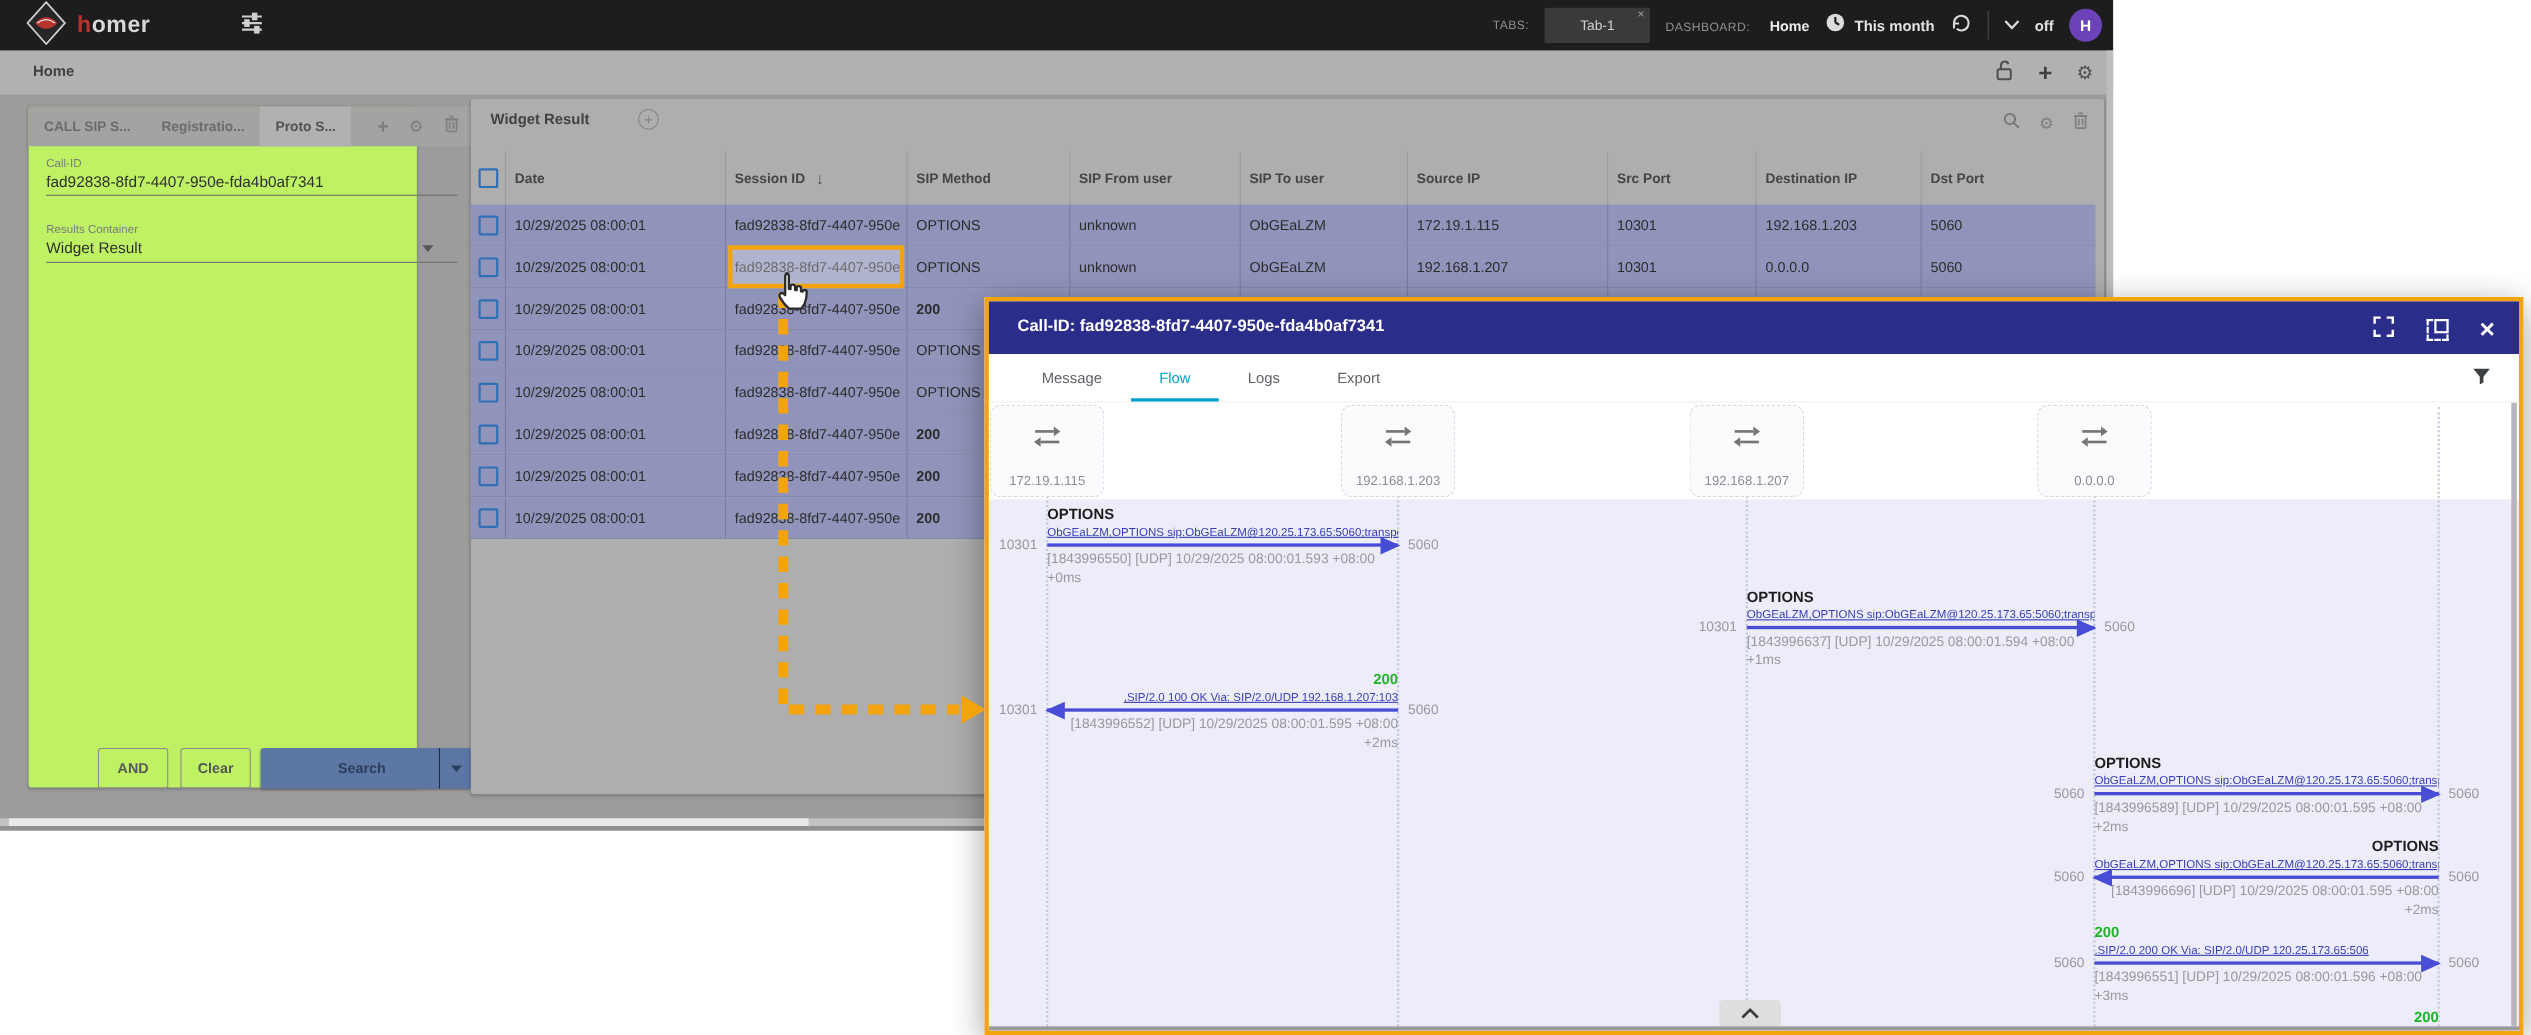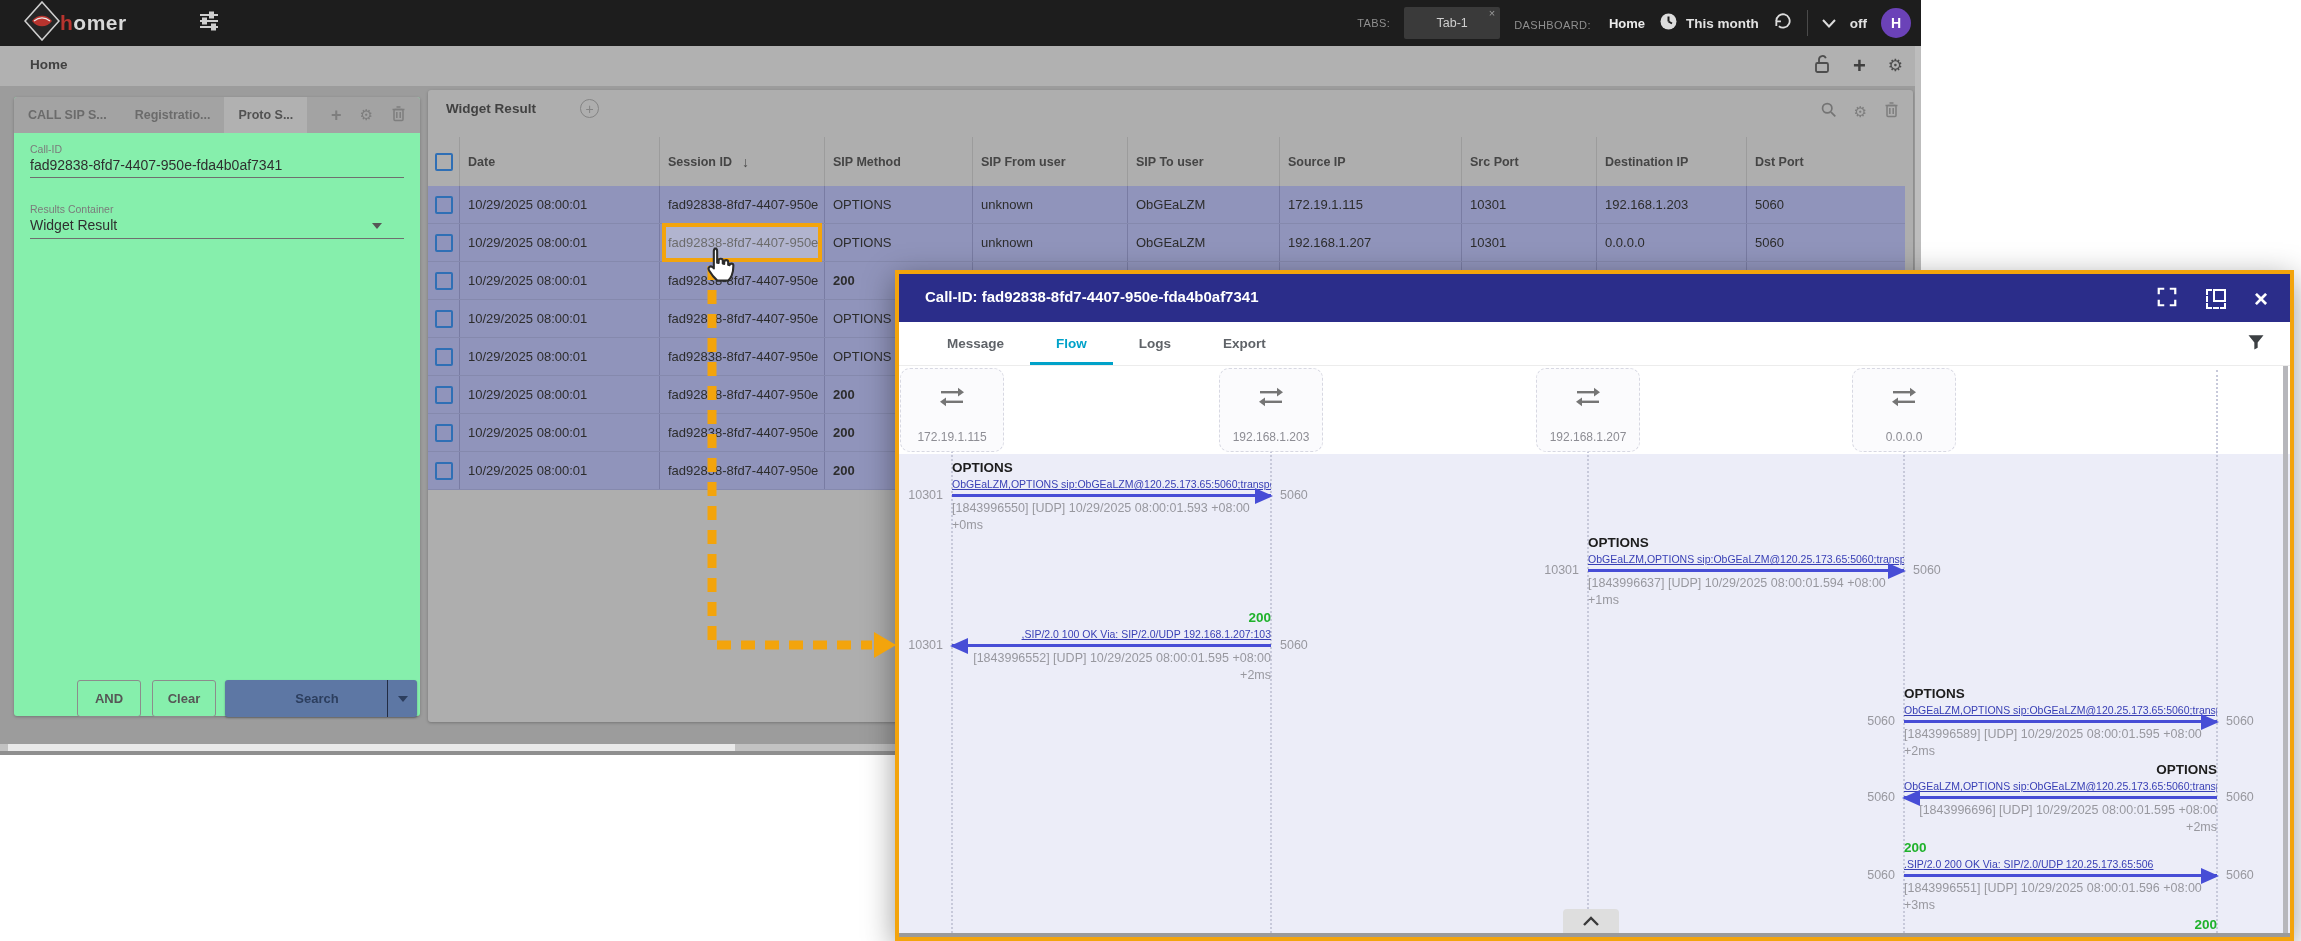--- a/index.html
+++ b/index.html
@@ -6,21 +6,21 @@
   html,body { width:2301px; height:941px; background:#ffffff; overflow:hidden;
               font-family:"Liberation Sans", sans-serif; }
   .abs { position:absolute; }
 
   
   #app { position:absolute; left:0; top:0; width:1921px; height:755px; background:#9c9c9c; }
 
   
   #topbar { position:absolute; left:0; top:0; width:1921px; height:46px; background:#1d1d1d;
             display:flex; align-items:center; }
-  .brand-wrap { display:flex; align-items:center; padding-left:24px;text-align:right; }
+  .brand-wrap { display:flex; align-items:center; gap:10px; padding-left:24px;text-align:right; }
   .brand-text { font-size:21px; font-weight:bold; color:#d8d8d8; letter-spacing:0.5px; }
   .brand-text b { color:#b7342e; font-weight:bold; }
   .tune { margin-left:70px; }
   #topbar-right { position:absolute; right:10px; top:0; height:46px; display:flex; align-items:center; gap:14px; }
   .tb-label { font-size:11px; color:#8f8f8f; letter-spacing:0.4px; }
   .tab-chip { position:relative; width:96px; height:32px; background:#3a3a3a; border-radius:2px;
               display:flex; align-items:center; justify-content:center; color:#cfcfcf; font-size:12.5px; }
   .tab-chip .x { position:absolute; top:0px; right:5px; font-size:11px; color:#9a9a9a; line-height:12px; }
   .tb-strong { font-size:13px; color:#ececec; font-weight:bold; }
   .tb-divider { width:1px; height:26px; background:#4a4a4a; }
@@ -29,21 +29,21 @@
   .tb-white { color:#e2e2e2; font-size:13.5px; font-weight:bold; }
 
   
   #breadcrumb { position:absolute; left:0; top:46px; width:1921px; height:40px; background:#b1b1b1; }
   #breadcrumb .title { position:absolute; left:30px; top:11px; font-size:13.5px; font-weight:bold; color:#414141; }
   #breadcrumb .bc-icons { position:absolute; right:18px; top:8px; display:flex; gap:22px; align-items:center; }
   .glyph-icon { font-size:17px; color:#4d4d4d; line-height:20px; }
   .plus-glyph { font-size:22px; color:#3f3f3f; font-weight:bold; line-height:20px; }
 
   
-  #search-panel { position:absolute; left:14px; top:97px; width:406px; height:619px; background:#86efac;
+  #search-panel { position:absolute; left:26px; top:97px; width:353px; height:619px; background:#bef264;
                   border-radius:3px; box-shadow:0 1px 3px rgba(0,0,0,0.25); }
   #sp-tabs { position:absolute; left:0; top:0; width:406px; height:36px; background:#a3a3a3;
              border-radius:3px 3px 0 0; display:flex; align-items:stretch; }
   .sp-tab { display:flex; align-items:center; justify-content:center; font-size:12.5px; font-weight:bold;
             color:#6b6b6b; padding:0 14px; }
   .sp-tab.active { background:#b1b1b1; color:#525252; }
   .sp-tab-icons { margin-left:auto; display:flex; align-items:center; gap:18px; padding-right:14px; }
   .sp-ticon { font-size:15px; color:#7e7e7e; }
   .field-label { font-size:10.5px; color:#7b7b7b; }
   .field-value { font-size:14px; color:#2f2f2f; }
@@ -105,21 +105,21 @@
   #m-titlebar .t { position:absolute; left:26px; top:14px; color:#ffffff; font-size:15px; font-weight:bold; }
   #m-titlebar .ticons { position:absolute; right:22px; top:12px; display:flex; gap:28px; align-items:center; }
   .copy-ic { width:20px; height:20px; border:2px dashed #ffffff; position:relative; }
   .copy-ic i { position:absolute; right:-2px; top:-2px; width:13px; height:13px; border:2px solid #fff;
                background:#2b2d8a; display:block; }
   .close-x { color:#ffffff; font-size:24px; font-weight:bold; line-height:20px; }
 
   #m-tabs { position:absolute; left:0; top:48px; width:1391px; height:44px; background:#ffffff;
             display:flex; align-items:stretch; padding-left:22px; border-bottom:1px solid #ececec; }
   .m-tab { display:flex; align-items:center; justify-content:center; padding:0 26px; font-size:13.5px;
-           font-weight:bold; color:#5f6368; }
+           font-weight:normal; color:#5f6368; }
   .m-tab.active { color:#00a2c9; box-shadow:inset 0 -3px 0 #00a2c9; }
   #m-funnel { position:absolute; right:24px; top:58px; }
 
   #m-flow { position:absolute; left:0; top:92px; width:1391px; height:571px; background:#ffffff; overflow:hidden; }
   #m-lavender { position:absolute; left:0; top:88px; width:1391px; height:479px; background:#ecedf8; }
   .lifeline { position:absolute; top:4px; width:0; height:563px; border-left:2px dotted #c7c9da; }
   .actor { position:absolute; top:2px; width:104px; height:84px; background:#fbfbfd;
            border:1.5px dashed #d7d8e2; border-radius:10px; }
   .actor .aicon { position:absolute; left:0; right:0; top:16px; display:flex; justify-content:center; }
   .actor .aip { position:absolute; left:0; right:0; bottom:7px; text-align:center; font-size:12px; color:#8d8d94; }

